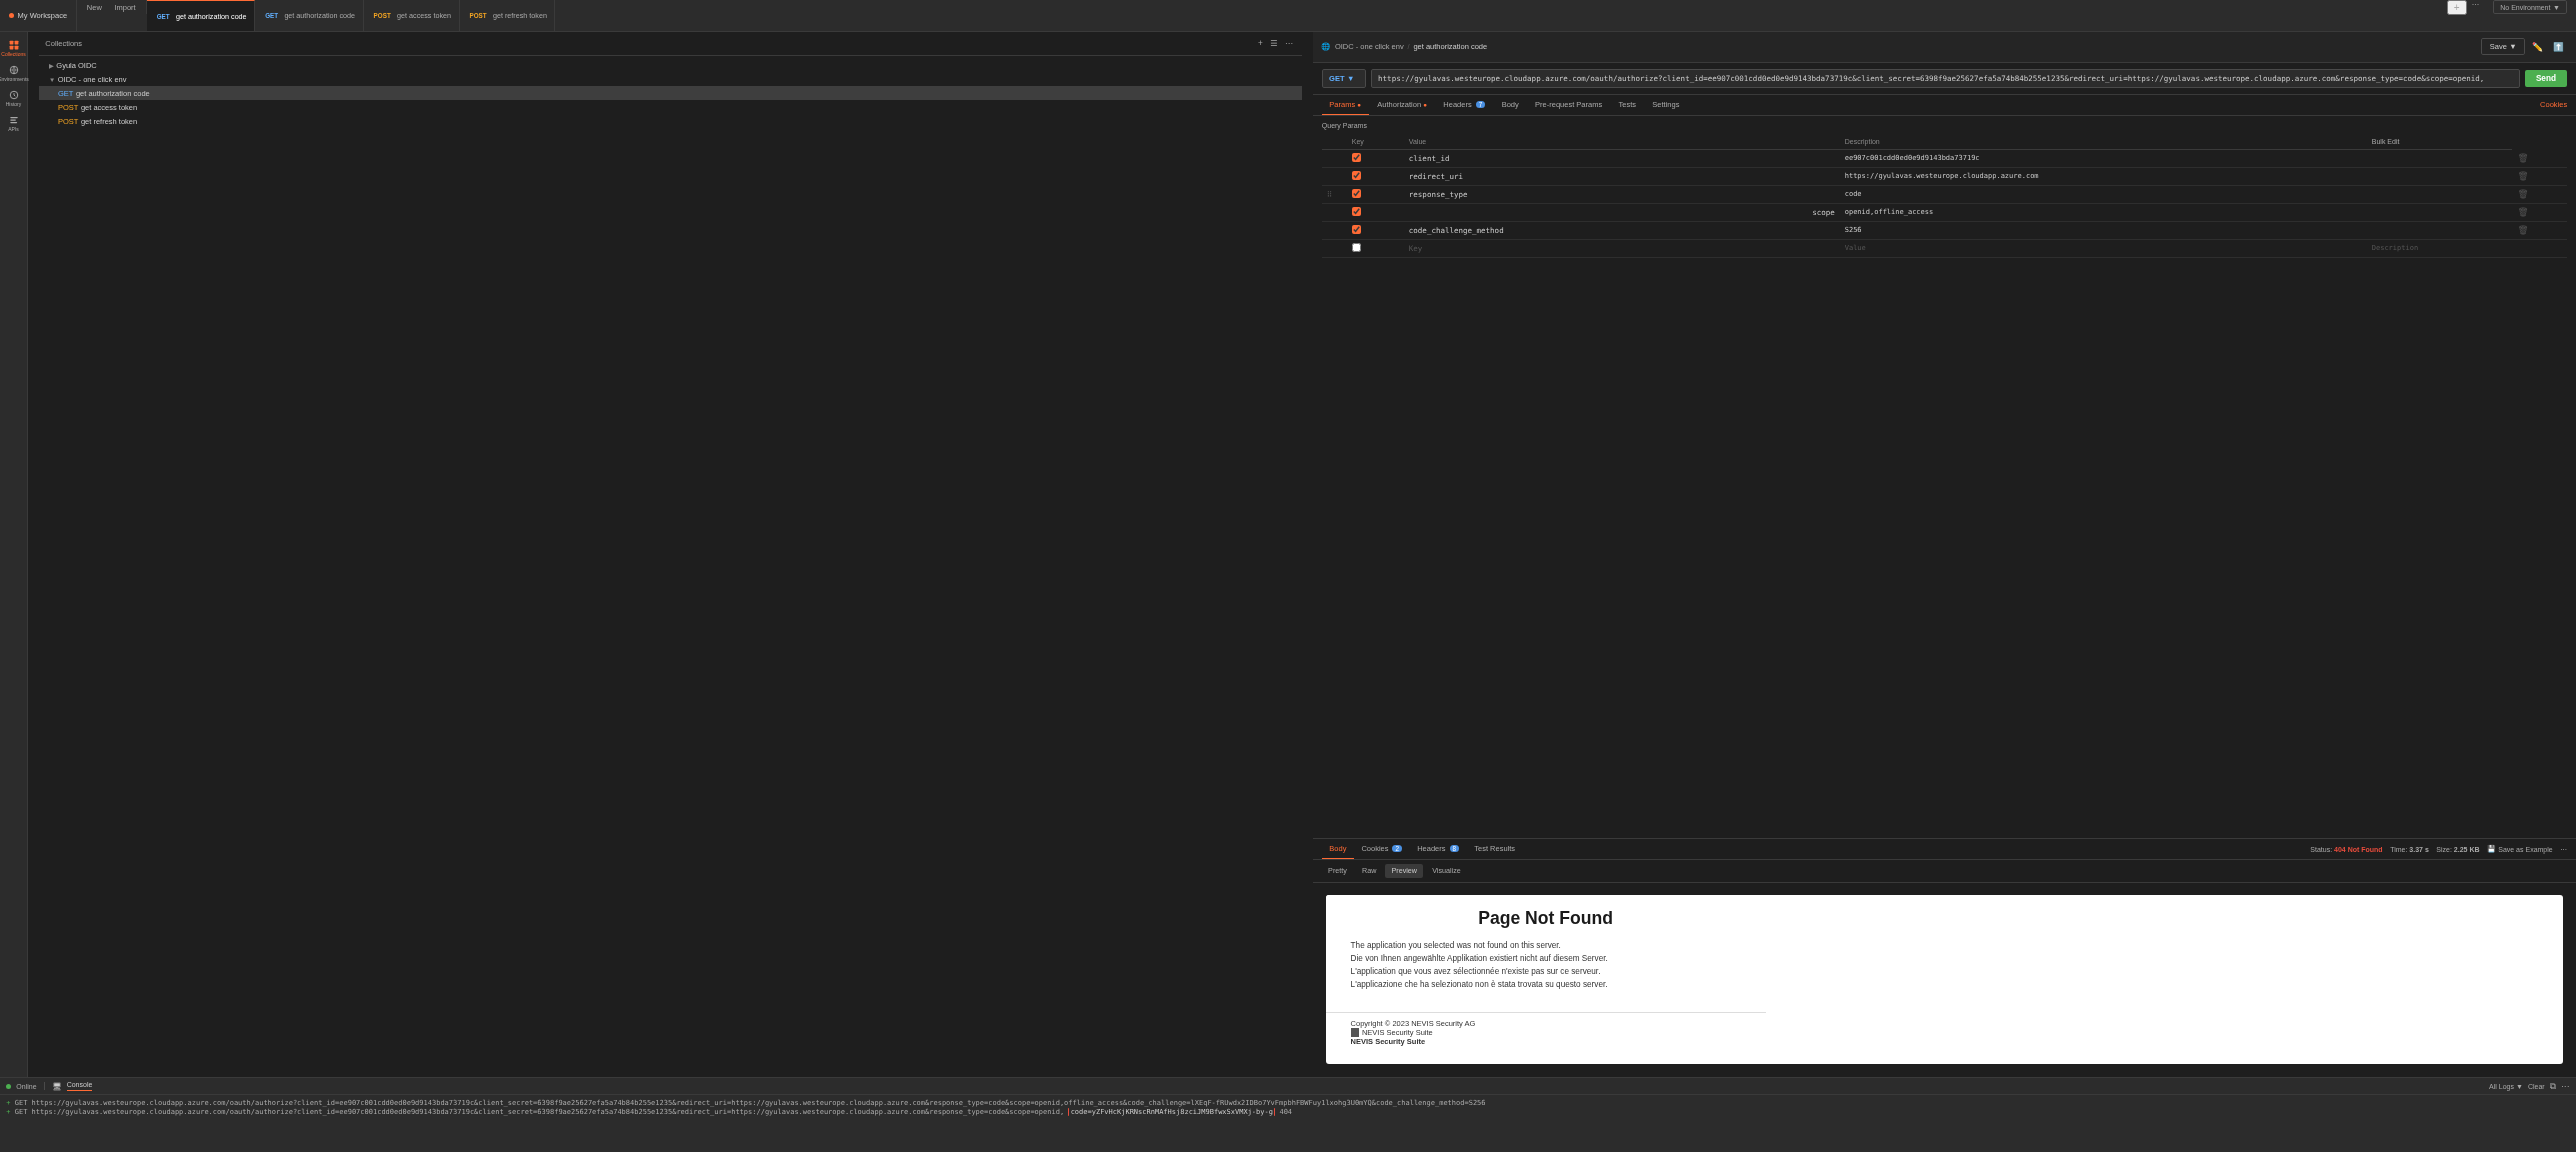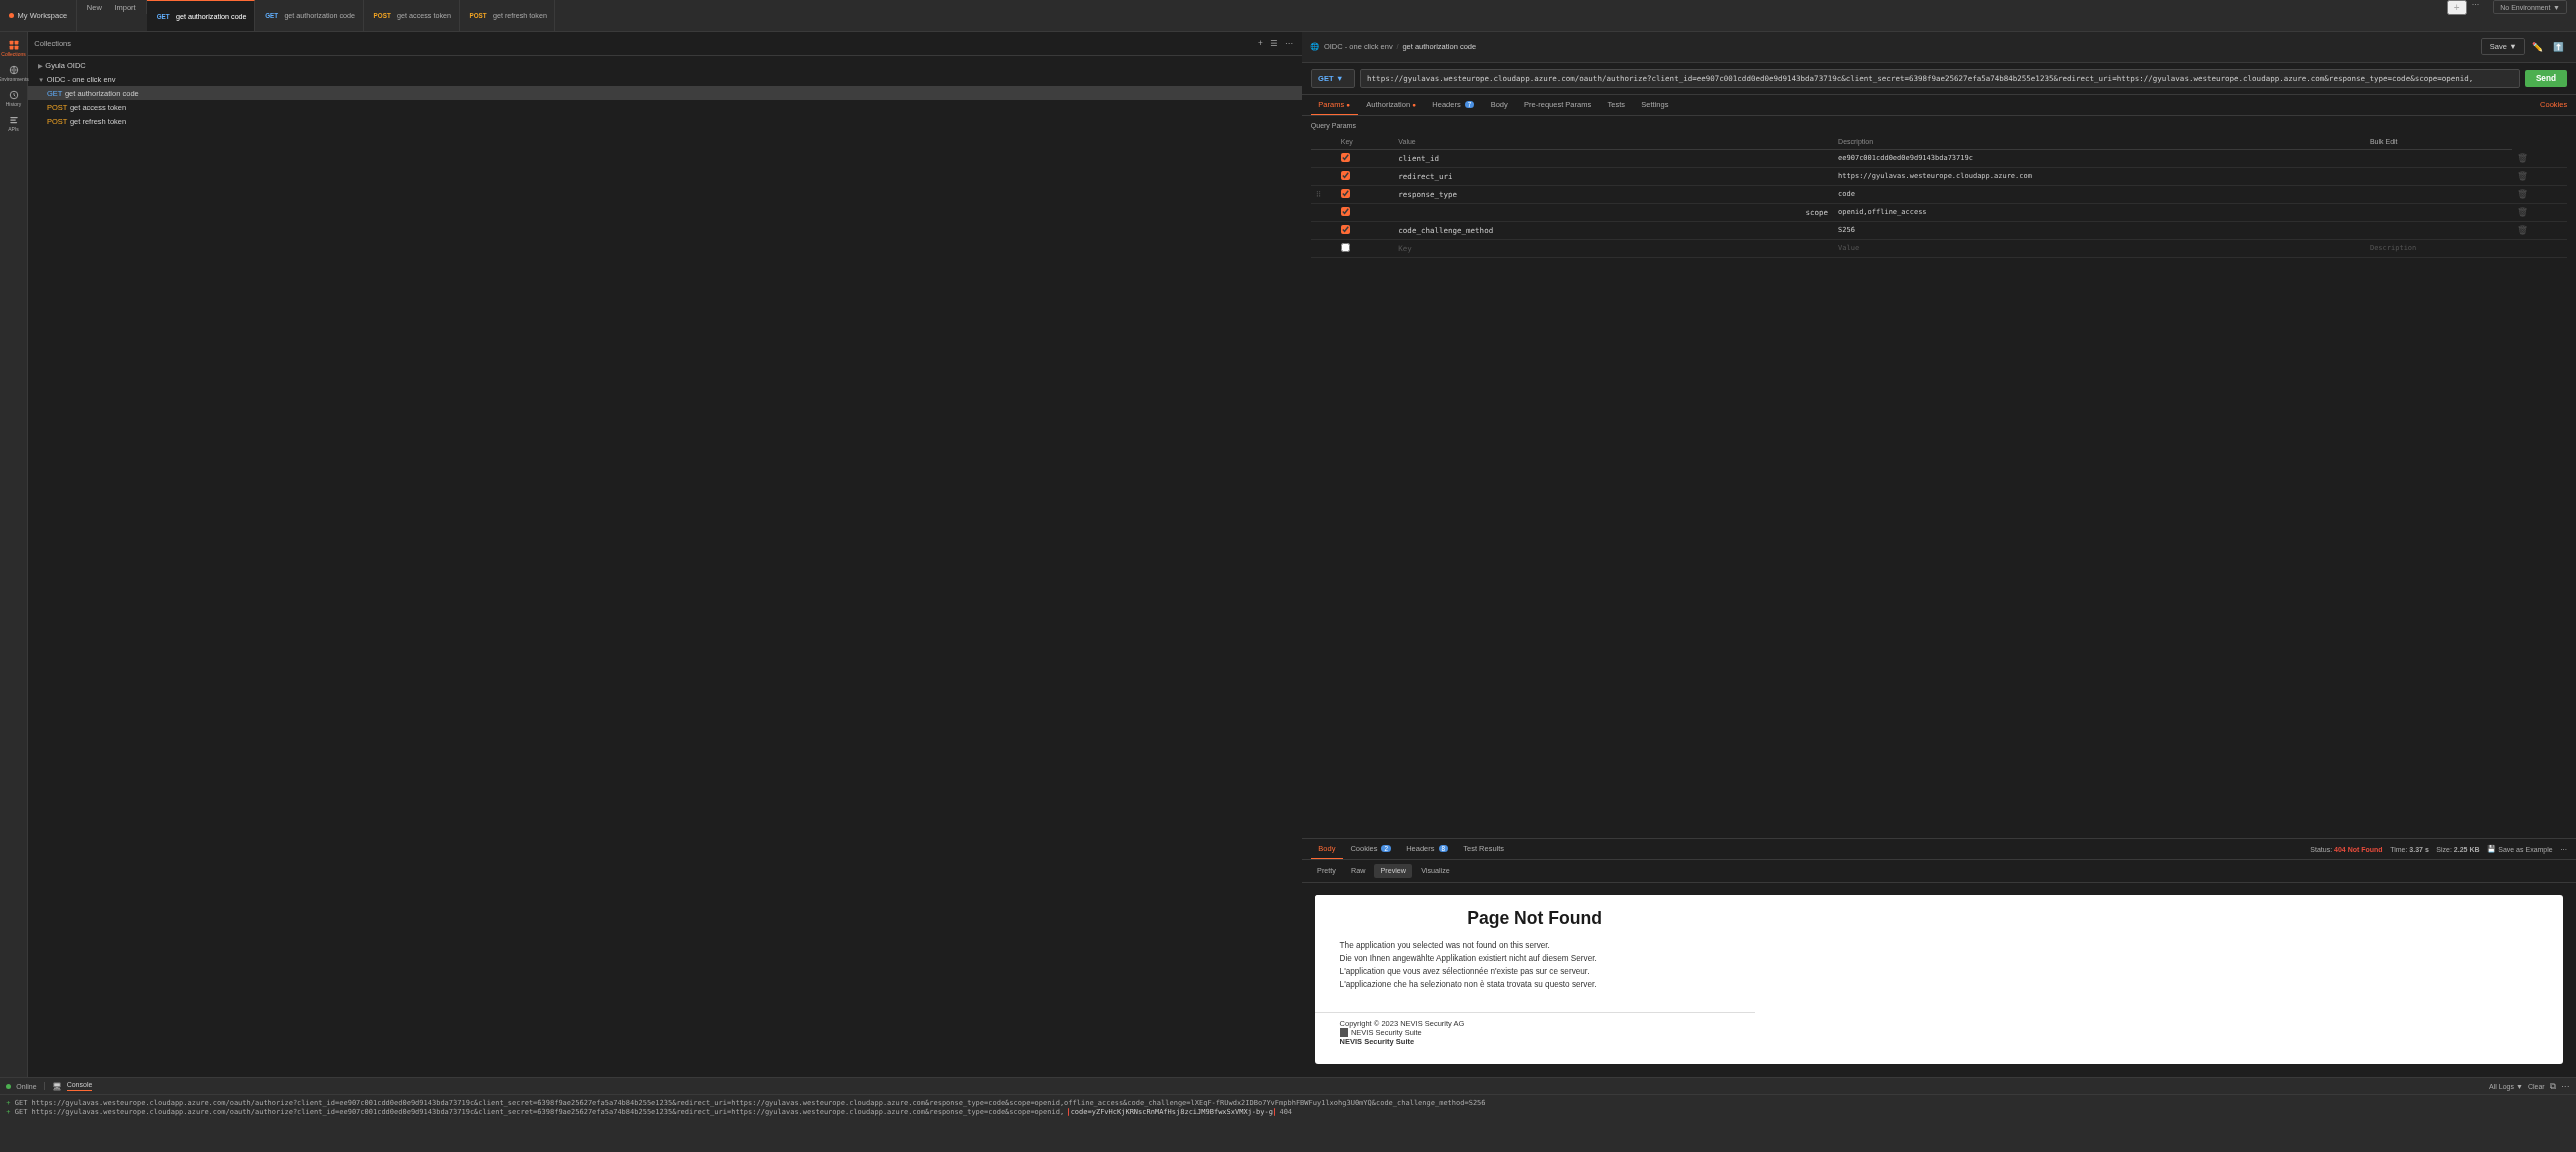--- a/index.html
+++ b/index.html
@@ -16,21 +16,21 @@
     .tab.active { background: #1e1e1e; color: #fff; border-top: 1.3px solid #ff6b35; }
     .tab .method-badge { font-size: 6.3px; font-weight: 700; padding: 0.6px 2.5px; border-radius: 1.3px; }
     .method-get { color: #61affe; }
     .method-post { color: #f5a623; }
     .tab-more { padding: 0 5px; color: #aaa; cursor: pointer; }
     .tab-add { padding: 0 5px; color: #aaa; cursor: pointer; font-size: 10px; }
     .top-right { margin-left: auto; display: flex; align-items: center; gap: 5px; padding: 0 8.8px; }
     .env-selector { background: #2c2c2c; border: 0.6px solid #4a4a4a; color: #aaa; padding: 2.5px 6.3px; border-radius: 1.9px; font-size: 7px; cursor: pointer; display: flex; align-items: center; gap: 2.5px; }
 
     
-    .main-layout { display: flex; flex: 1; overflow: hidden; }
+    .main-layout { display: flex; flex: 1; overflow: hidden; gap: 11px; }
     .sidebar-icons { width: 28px; min-width: 28px; background: #2c2c2c; display: flex; flex-direction: column; align-items: center; padding-top: 5px; gap: 2.5px; border-right: 0.6px solid #3a3a3a; }
     .sidebar-icon-btn { width: 22.6px; height: 22.6px; display: flex; flex-direction: column; align-items: center; justify-content: center; border-radius: 2.5px; cursor: pointer; color: #aaa; font-size: 5.7px; gap: 1.3px; }
     .sidebar-icon-btn.active { color: #ff6b35; }
     .sidebar-icon-btn svg { width: 10px; height: 10px; }
 
     .sidebar-content { flex: 1; display: flex; flex-direction: column; overflow: hidden; }
     .sidebar-header { display: flex; align-items: center; justify-content: space-between; padding: 5px 6.3px; border-bottom: 0.6px solid #3a3a3a; }
     .sidebar-header-title { font-size: 7.5px; color: #aaa; font-weight: 500; }
     .sidebar-header-actions { display: flex; gap: 2.5px; }
     .sidebar-header-actions button { background: none; border: none; color: #aaa; cursor: pointer; padding: 1.3px 2.5px; font-size: 8.2px; }

